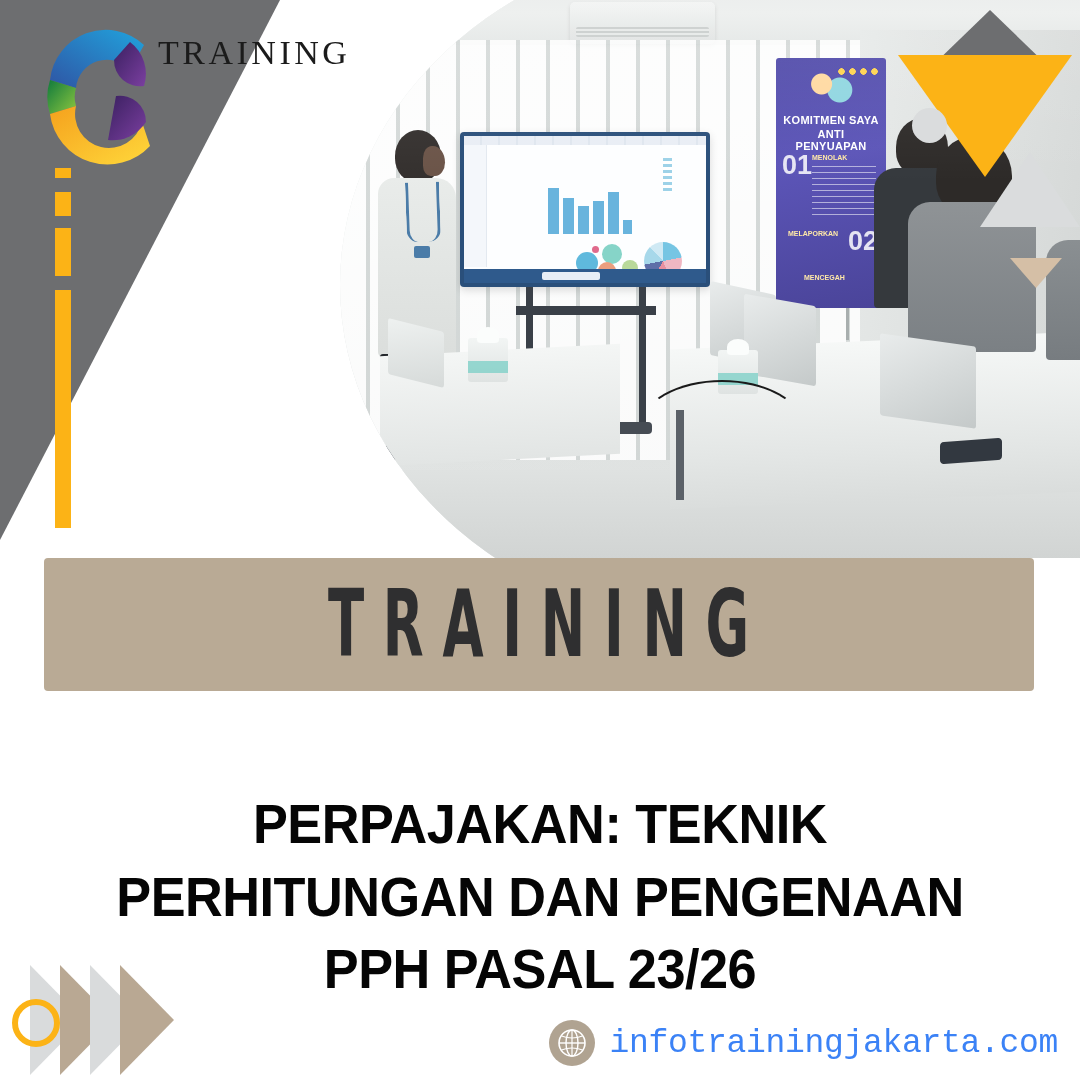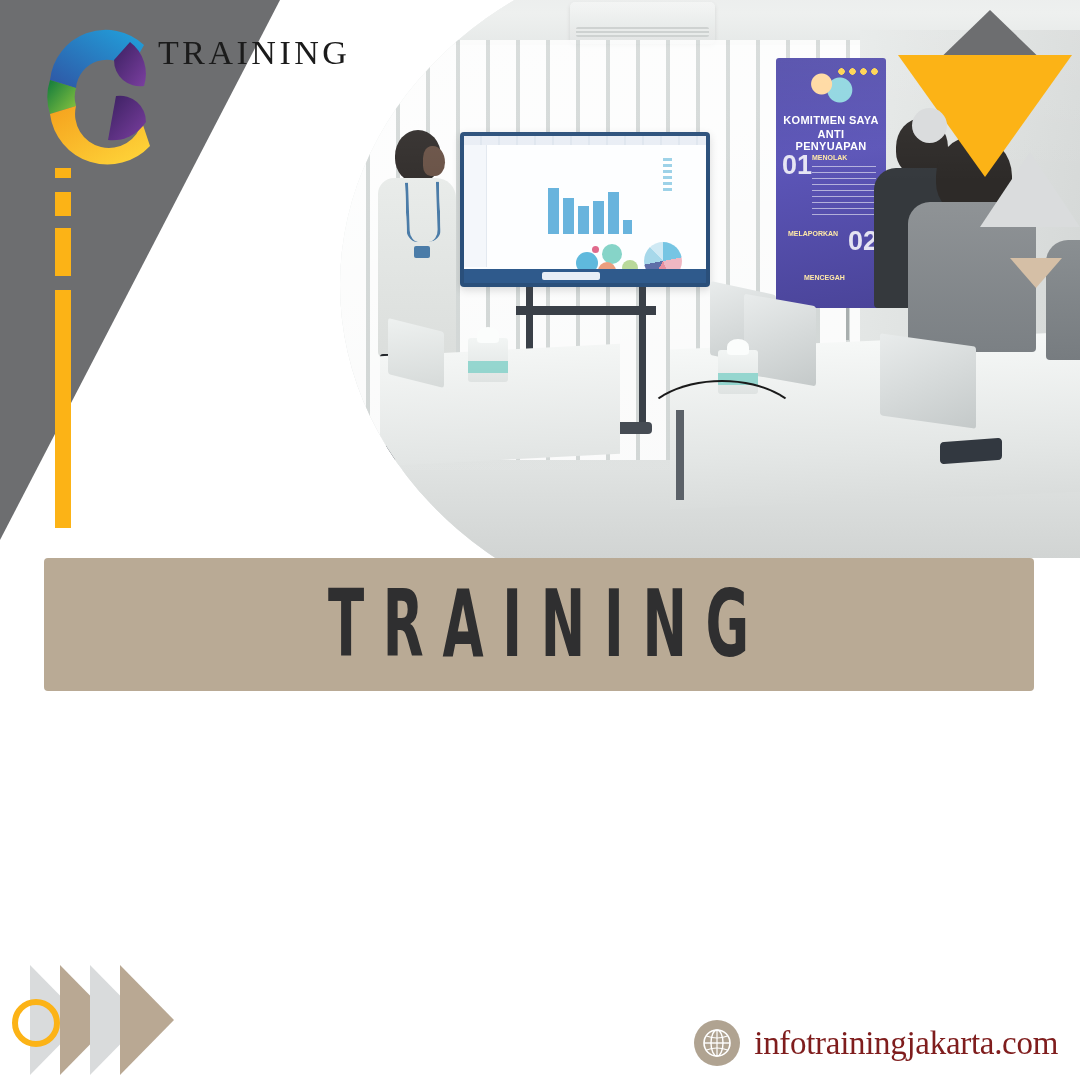--- a/index.html
+++ b/index.html
@@ -396,23 +396,23 @@
     z-index: 6;
   }
   .globe-badge {
     width: 46px; height: 46px; border-radius: 50%;
     background: #B0A391;
     position: relative;
     flex: none;
   }
   .globe-badge svg { position: absolute; left: 8px; top: 8px; }
   .website-url {
-    font-family: Liberation Serif, serif;
+    font-family: Liberation Mono, monospace;
     font-size: 33px;
-    color: #7f1d1d;
+    color: #3b82f6;
     letter-spacing: -0.3px;
     white-space: nowrap;
   }
 </style>
 </head>
 <body>
 
 <div id="poster">
 
   <div class="photo-wrap">
@@ -553,20 +553,25 @@
     </div>
     <div class="logo-text">
       <div class="logo-training">TRAINING</div>
     </div>
   </div>
 
   <div class="training-banner">
     <div class="training-banner-text">TRAINING</div>
   </div>
 
+  <div class="course-title">
+    <span class="ln">PERPAJAKAN: TEKNIK</span>
+    <span class="ln">PERHITUNGAN DAN PENGENAAN</span>
+    <span class="ln">PPH PASAL 23/26</span>
+  </div>
 
   <div class="chevrons">
     <div class="chev chev-a"></div>
     <div class="chev chev-b"></div>
     <div class="chev chev-c"></div>
     <div class="chev chev-d"></div>
     <div class="chev-circle"></div>
   </div>
 
   <div class="website">

